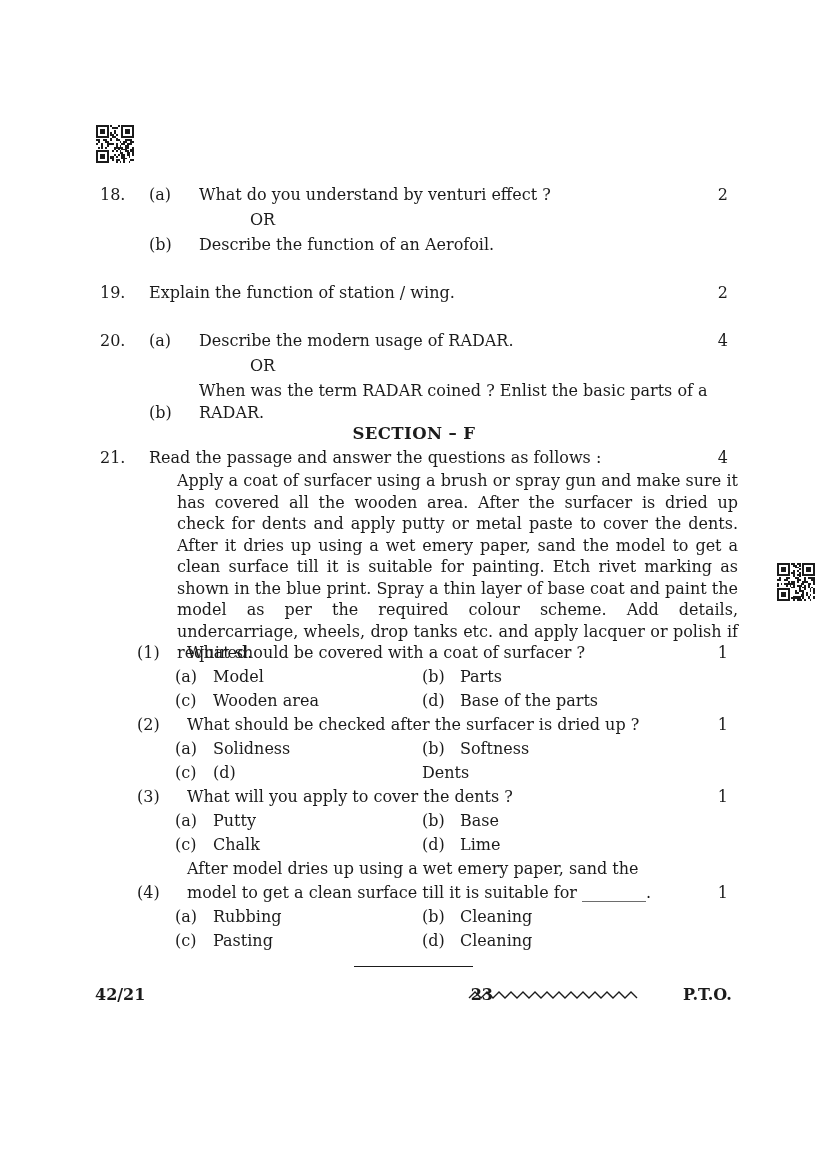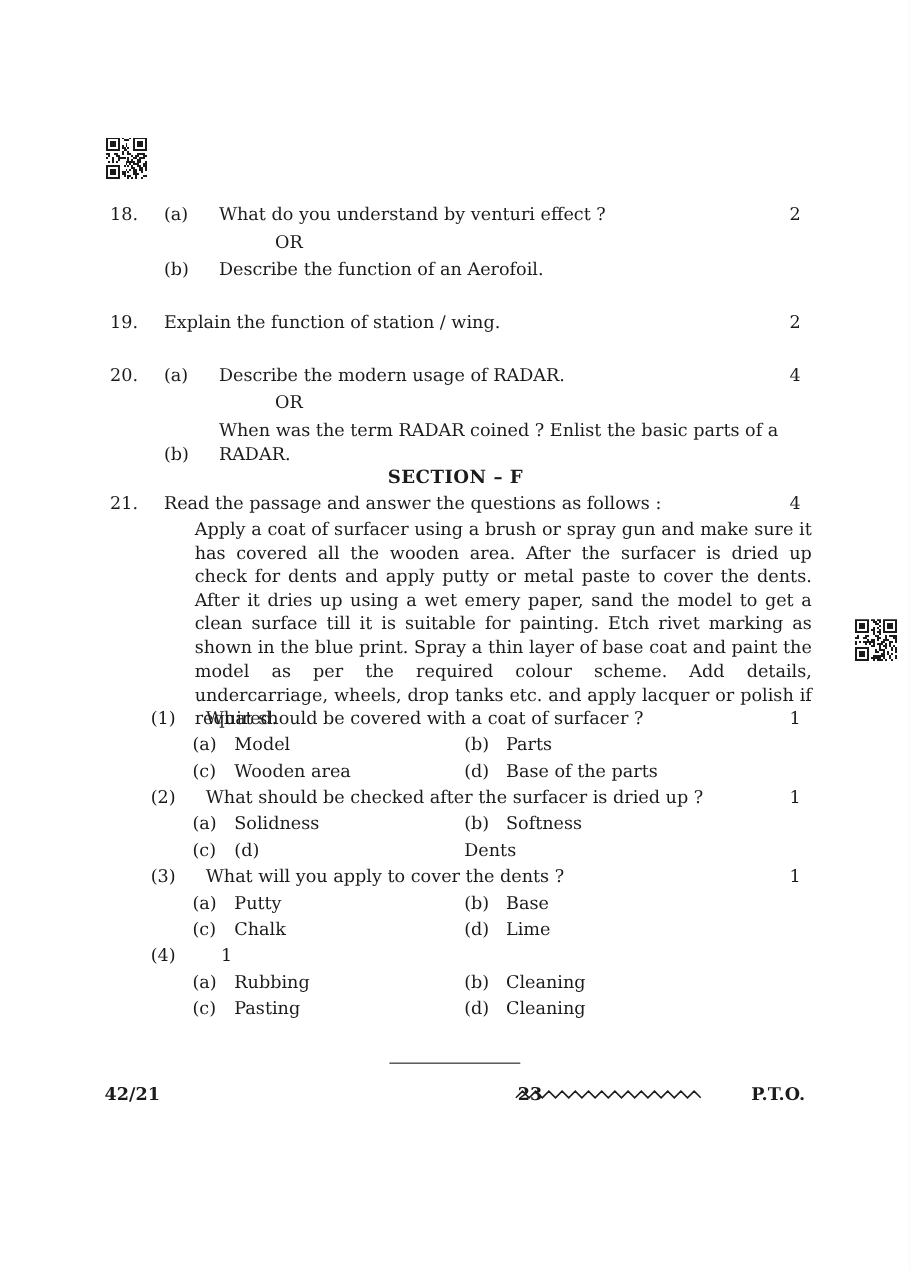--- a/index.html
+++ b/index.html
@@ -596,20 +596,21 @@
           <span>(c)</span>
           <span>Chalk</span>
           <span>(d)</span>
           <span>Lime</span>
         </div>
       </div>
 
       <div>
         <div class="qrow">
           <span class="qlabel">(4)</span>
+          <span class="qtext">After model dries up using a wet emery paper, sand the model to get a clean surface till it is suitable for ________.</span>
           <span class="marks marks-end">1</span>
         </div>
         <div class="opts">
           <span>(a)</span>
           <span>Rubbing</span>
           <span>(b)</span>
           <span>Cleaning</span>
           <span>(c)</span>
           <span>Pasting</span>
           <span>(d)</span>

